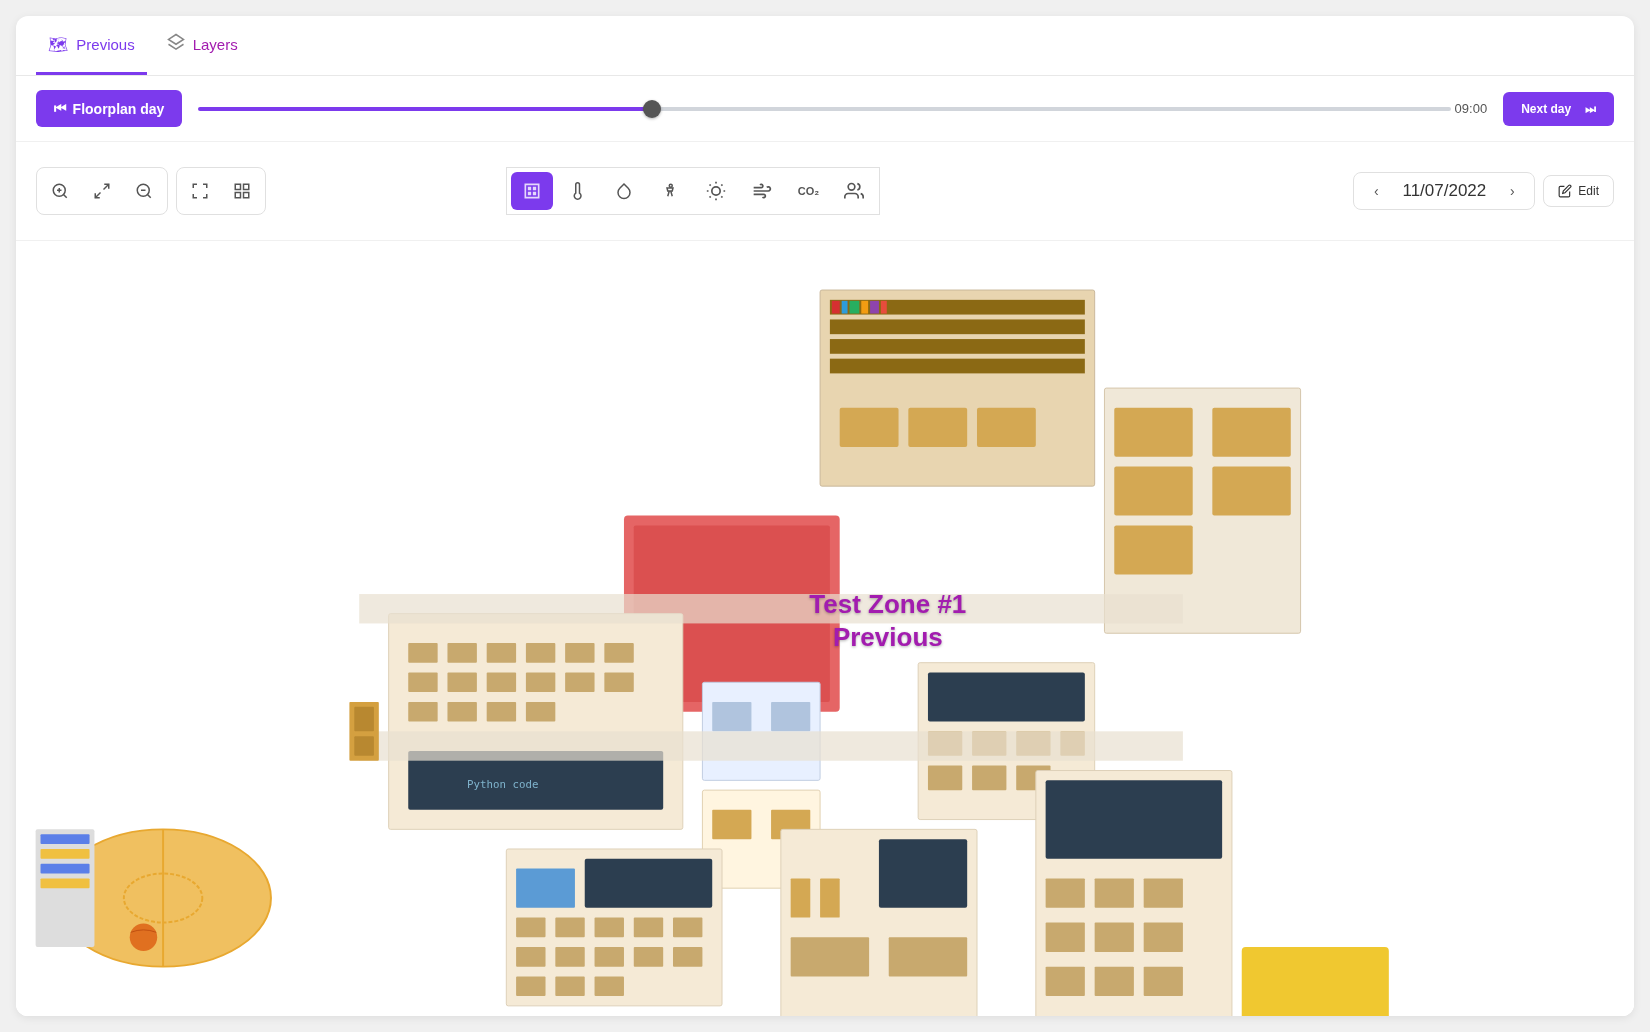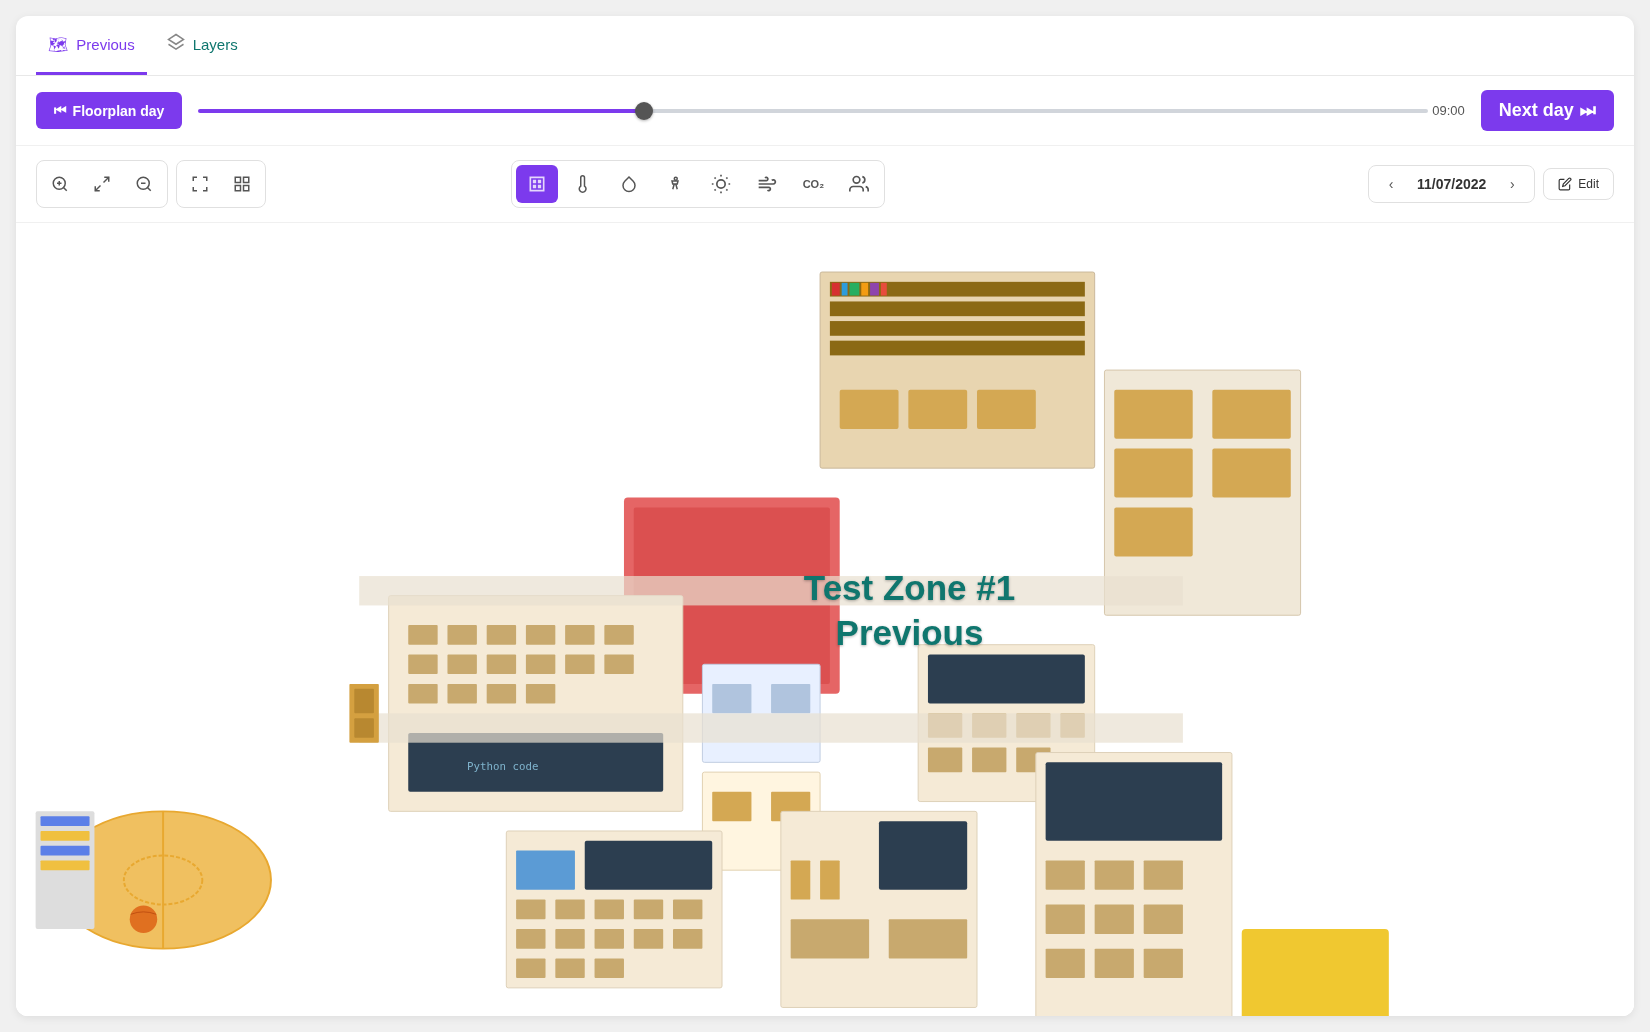--- a/index.html
+++ b/index.html
@@ -38,21 +38,21 @@
     }
     .tab-item {
       display: flex;
       align-items: center;
       gap: 8px;
       padding: 0 12px;
       height: 100%;
       cursor: pointer;
       font-size: 15px;
       font-weight: 500;
-      color: #0f766e;
+      color: #a21caf;
       border-bottom: 3px solid transparent;
       position: relative;
     }
     .tab-item.active {
       color: #7c3aed;
       border-bottom: 3px solid #7c3aed;
     }
     .tab-icon {
       font-size: 16px;
     }
@@ -77,26 +77,26 @@
       align-items: center;
       gap: 6px;
       white-space: nowrap;
     }
     .btn-next-day {
       background: #7c3aed;
       color: #fff;
       border: none;
       border-radius: 6px;
       padding: 10px 18px;
-      font-size: 18px;
+      font-size: 12px;
       font-weight: 600;
       cursor: pointer;
       display: flex;
       align-items: center;
-      gap: 6px;
+      gap: 14px;
       white-space: nowrap;
     }
     .timeline-slider-container {
       flex: 1;
       display: flex;
       flex-direction: row;
       align-items: center;
       gap: 4px;
     }
     .timeline-slider {
@@ -151,23 +151,23 @@
       justify-content: center;
       cursor: pointer;
       font-size: 16px;
       color: #555;
     }
     .sensor-group {
       display: flex;
       align-items: center;
       gap: 4px;
       border: 1px solid #e0e0e0;
-      border-radius: 8px;
+      border-radius: 0;
       padding: 4px;
-      margin: 4px auto;
+      margin: 15px auto;
     }
     .sensor-btn {
       width: 42px;
       height: 38px;
       border: none;
       background: transparent;
       border-radius: 6px;
       display: flex;
       align-items: center;
       justify-content: center;
@@ -195,23 +195,23 @@
       background: transparent;
       border-radius: 4px;
       cursor: pointer;
       display: flex;
       align-items: center;
       justify-content: center;
       color: #555;
       font-size: 14px;
     }
     .date-label {
-      font-size: 14px;
+      font-size: 17px;
       color: #333;
-      font-weight: 700;
+      font-weight: 400;
       padding: 0 8px;
     }
     .edit-btn {
       display: flex;
       align-items: center;
       gap: 6px;
       border: 1px solid #e0e0e0;
       border-radius: 8px;
       padding: 8px 14px;
       background: #fff;
@@ -234,22 +234,22 @@
       left: 50%;
       transform: translate(-10%, -60%);
       display: flex;
       flex-direction: column;
       align-items: center;
       justify-content: center;
       pointer-events: none;
       z-index: 10;
     }
     .zone-label {
-      color: #0f766e;
-      font-size: 35px;
+      color: #a21caf;
+      font-size: 26px;
       font-weight: 700;
       text-shadow: 0 1px 3px rgba(0,0,0,0.3);
       text-align: right;
       line-height: 1.3;
     }
     
     .building-illustration {
       position: absolute;
       inset: 0;
     }

